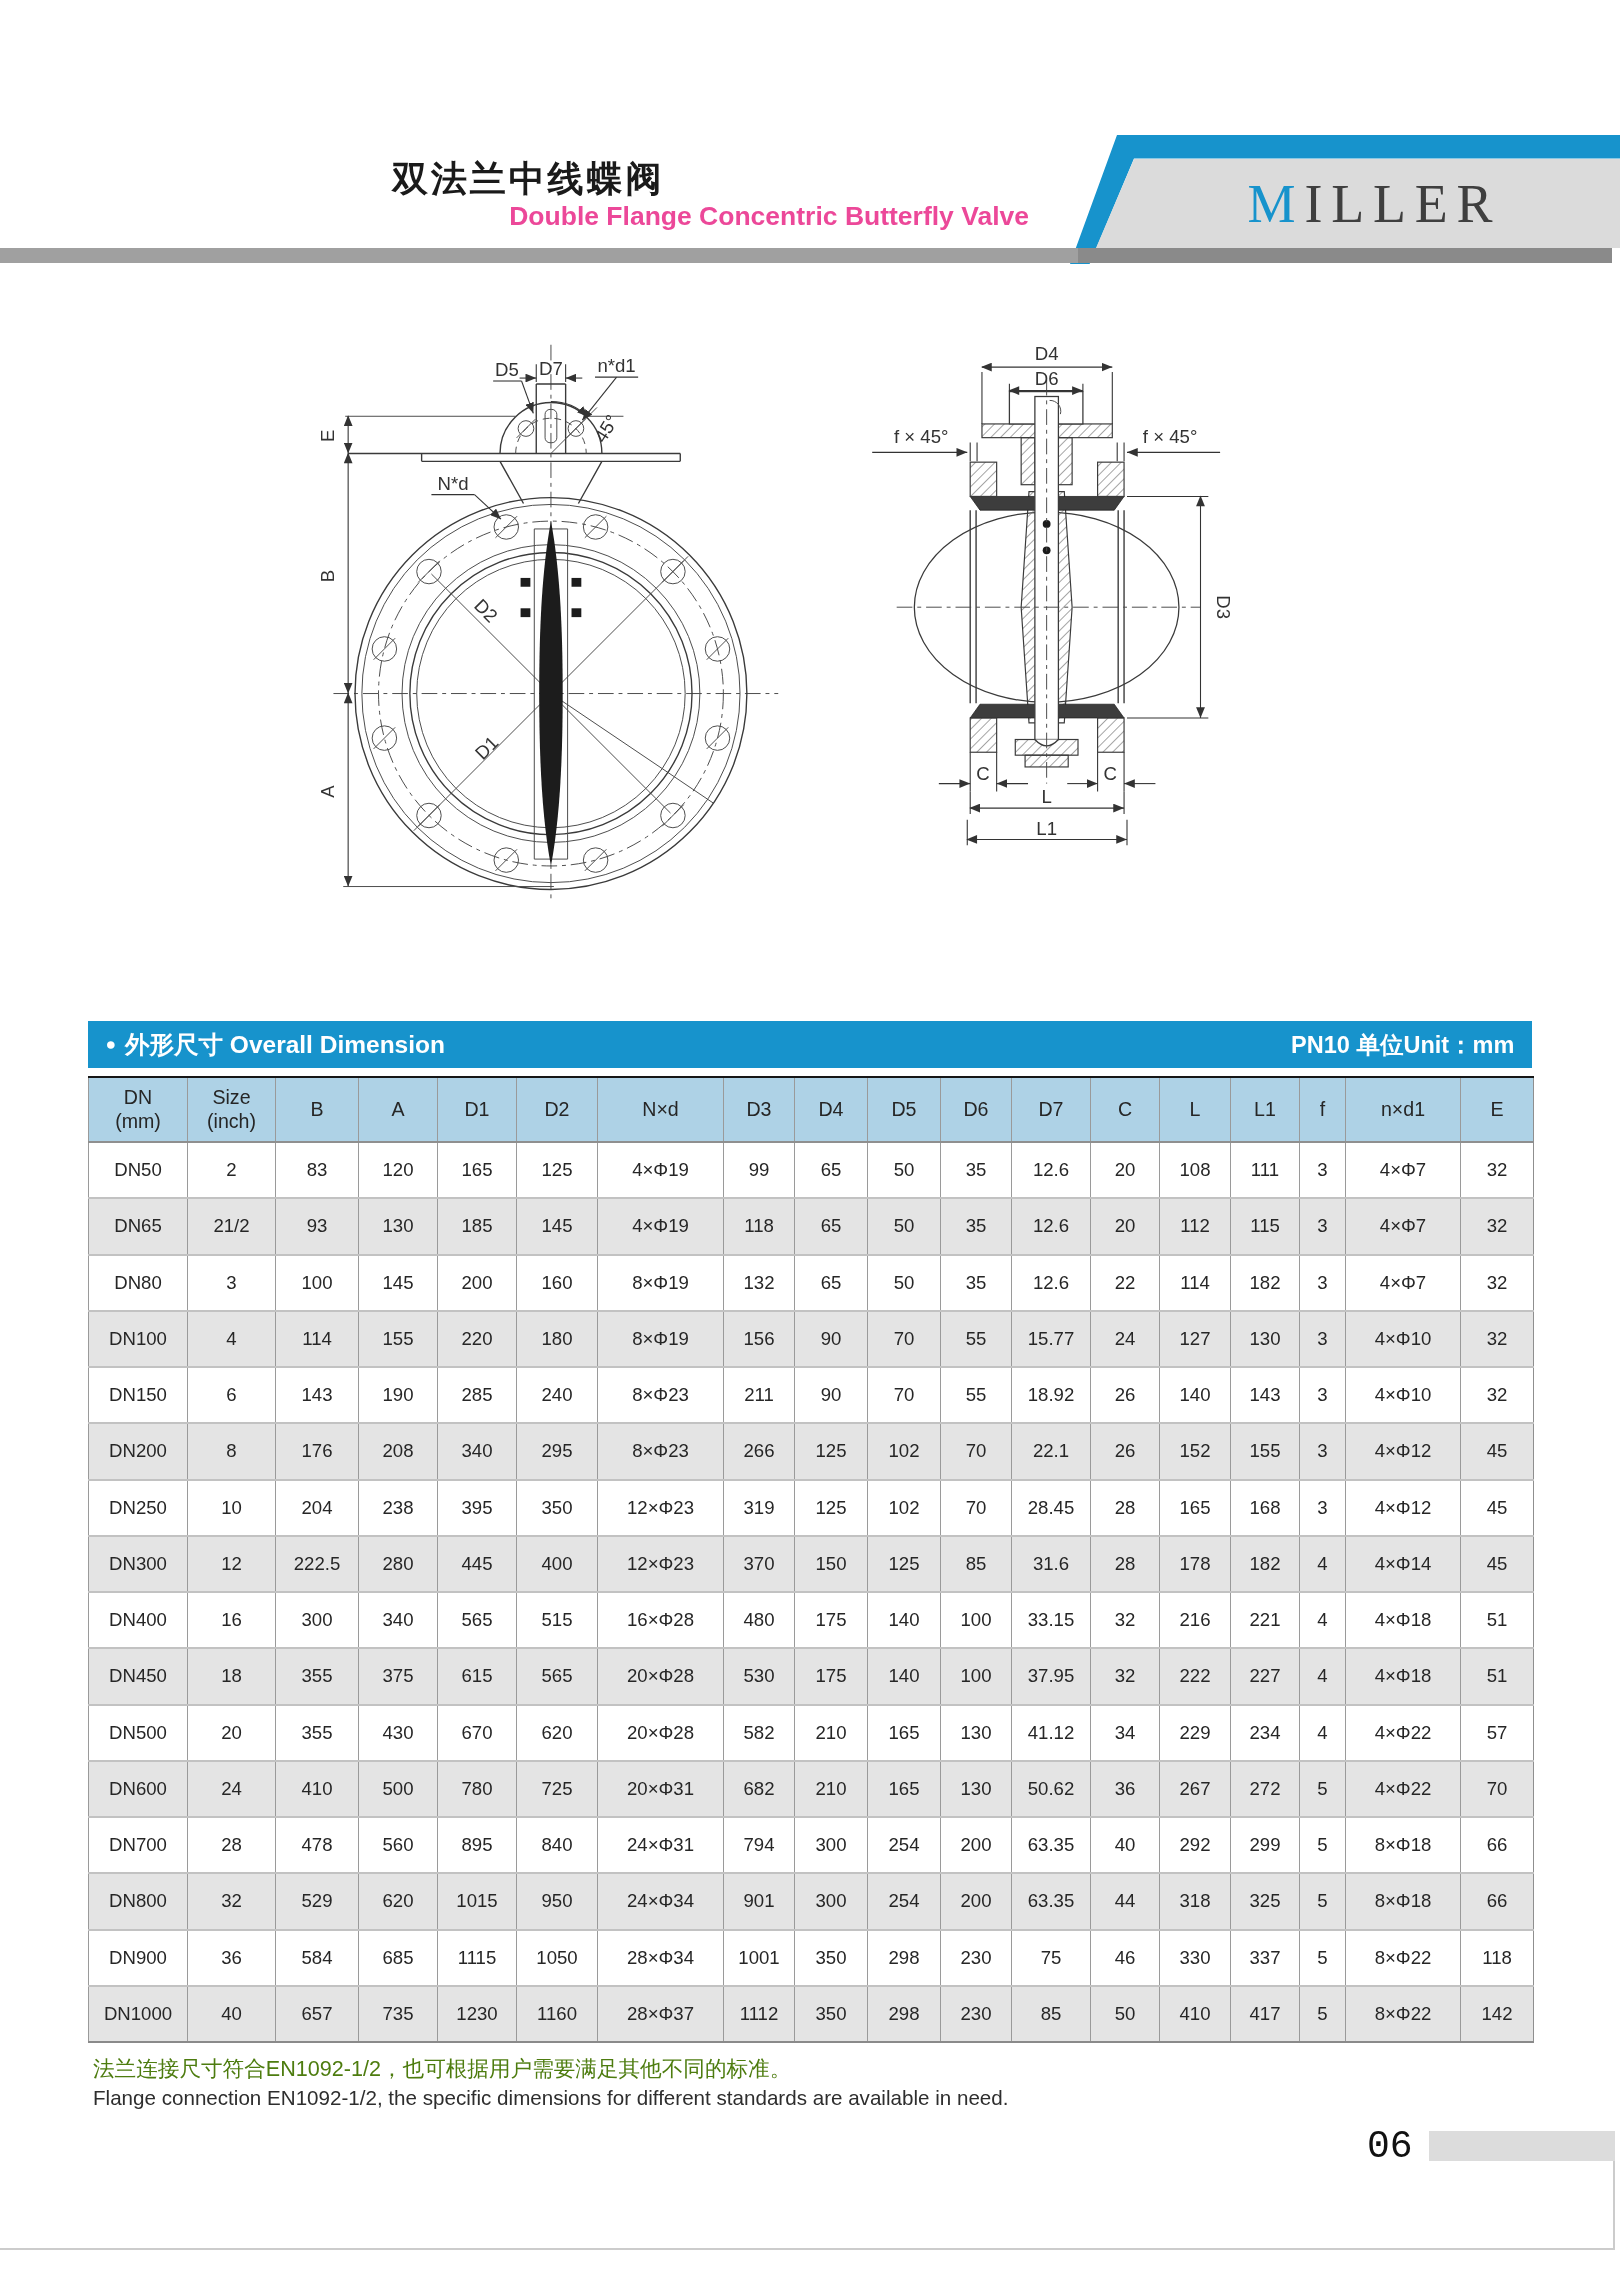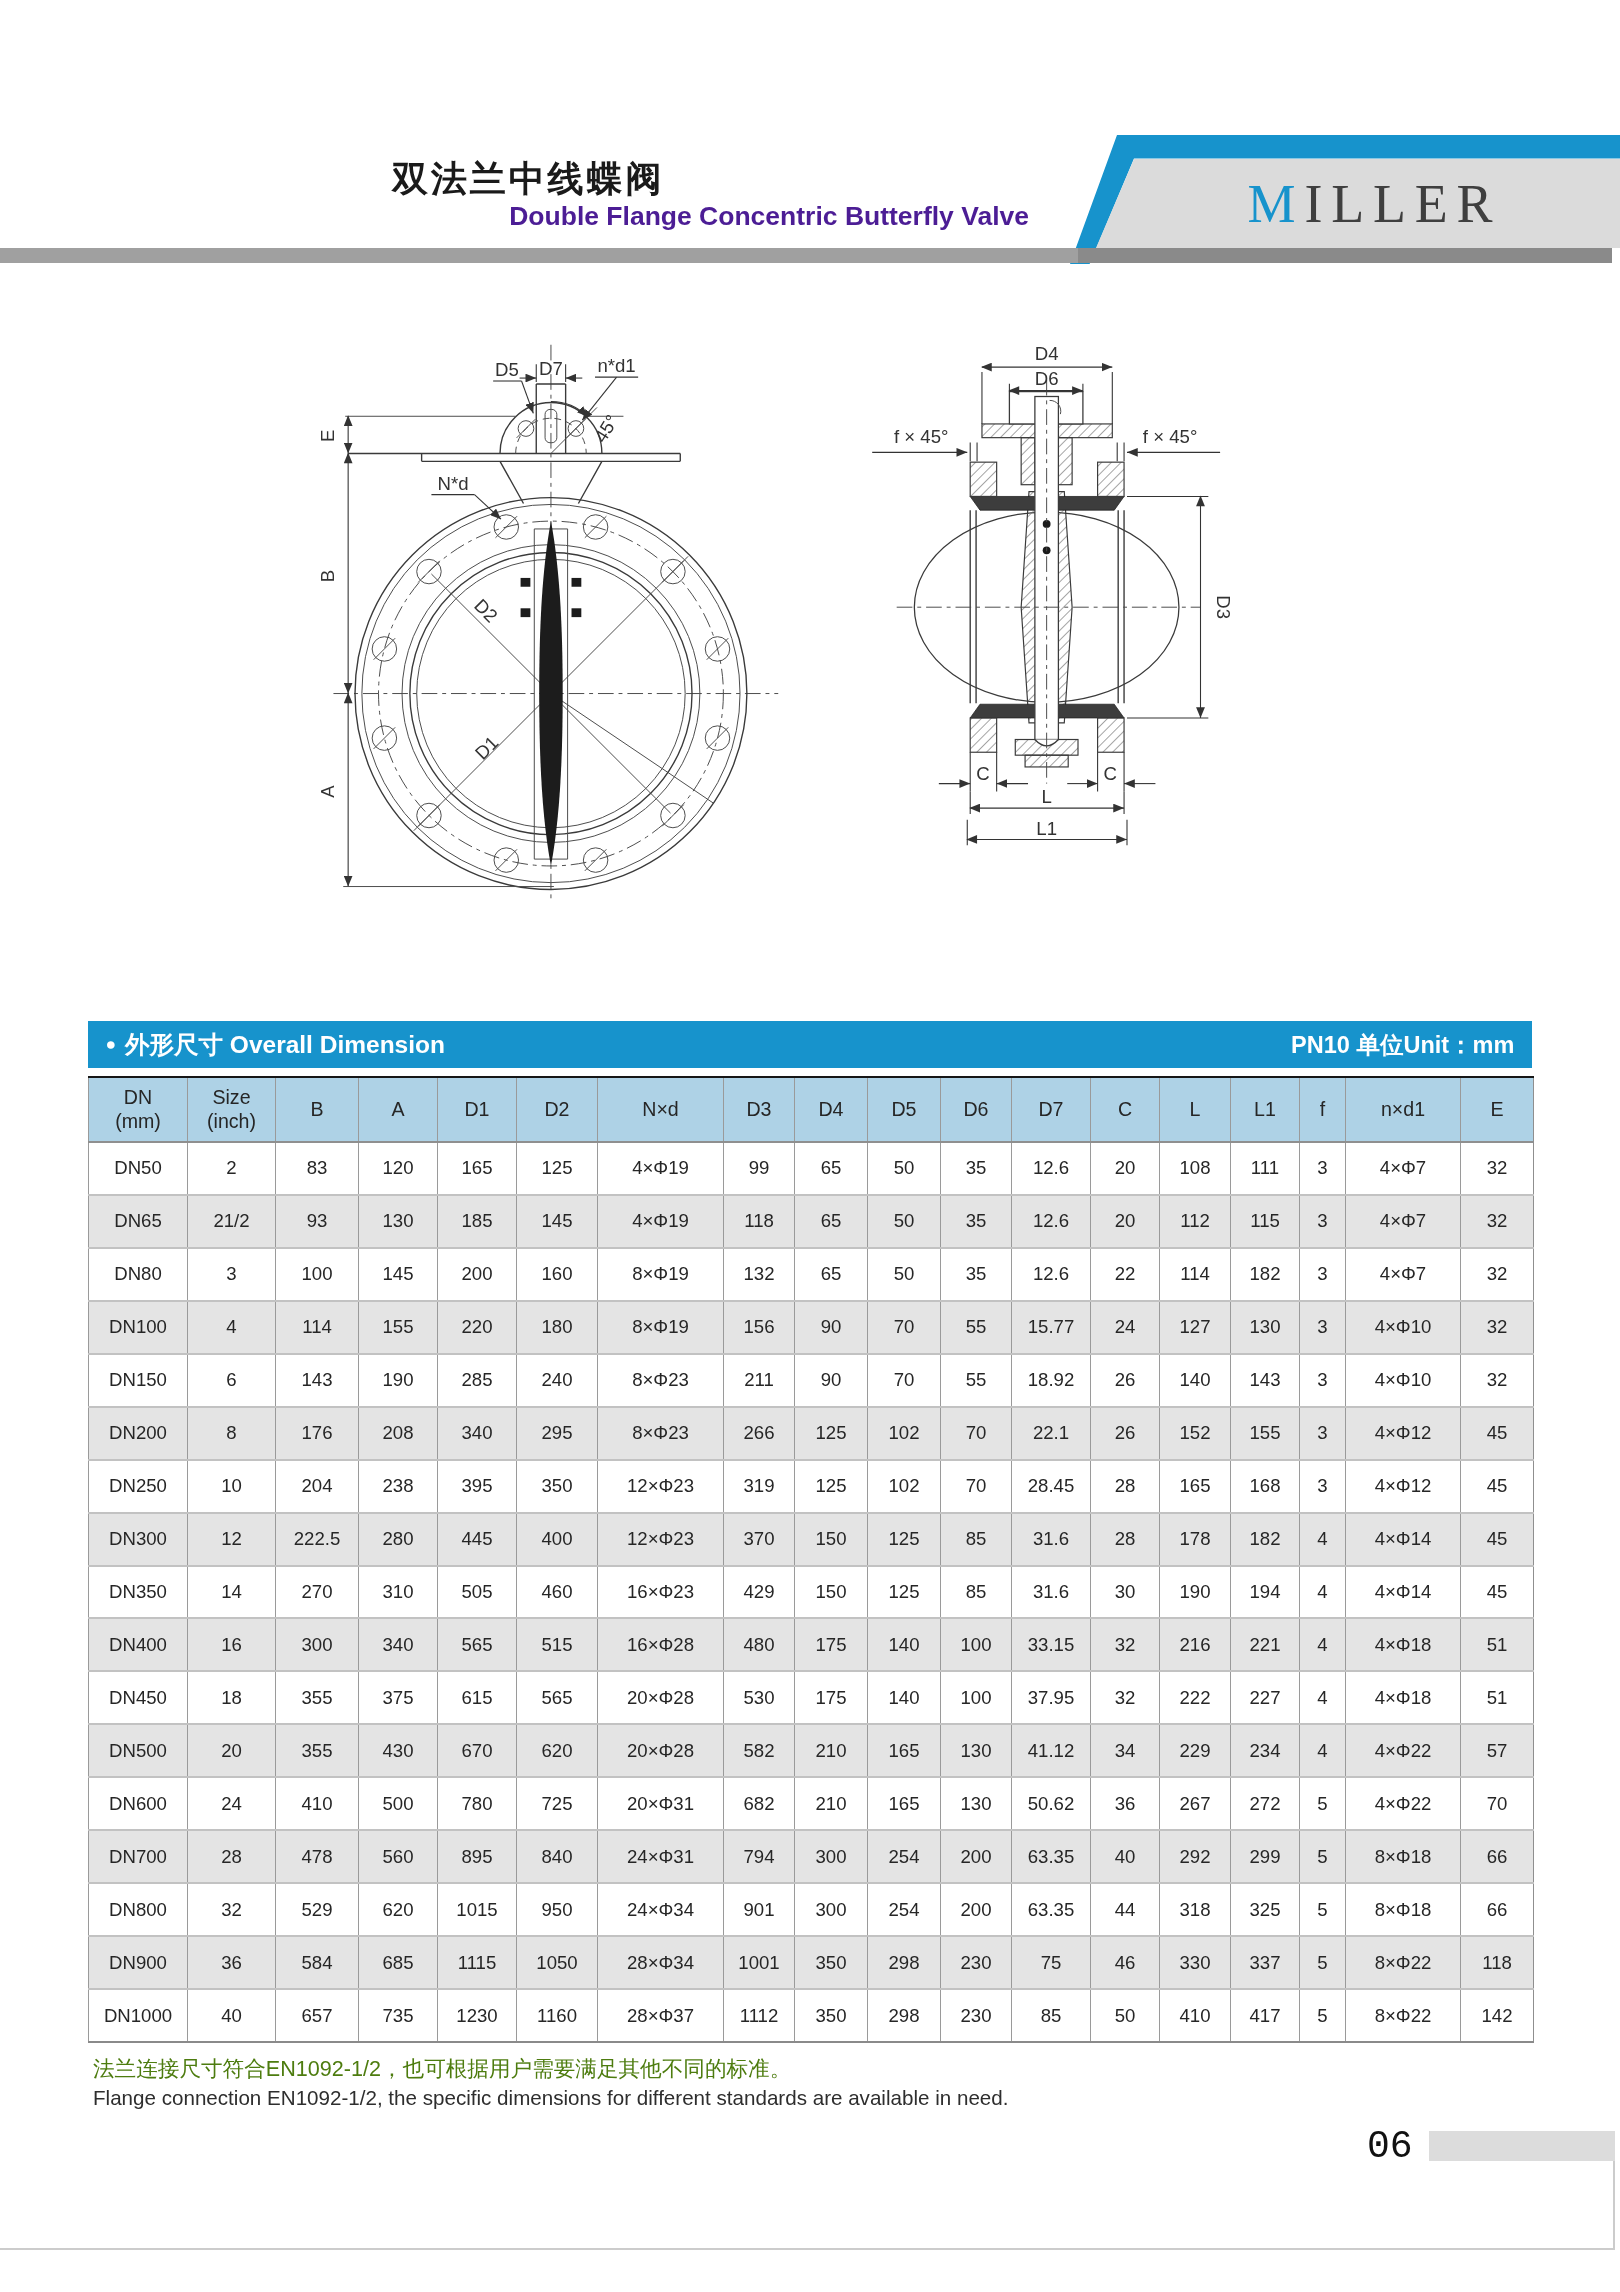--- a/index.html
+++ b/index.html
@@ -3,21 +3,21 @@
 <meta charset="utf-8">
 <style>
   html,body{margin:0;padding:0;background:#fff;}
   .page{position:relative;width:1620px;height:2293px;background:#ffffff;
         font-family:"Liberation Sans",sans-serif;overflow:hidden;}
 
   
   .title-zh{position:absolute;left:392px;top:155px;width:637px;text-align:left;
             font-size:36px;font-weight:bold;color:#1a1a1a;letter-spacing:2.9px;}
   .title-en{position:absolute;left:294px;top:201px;width:735px;text-align:right;
-            font-size:26.5px;font-weight:bold;color:#4c1d95;}
+            font-size:26.5px;font-weight:bold;color:#ec4899;}
   .brand-slash{position:absolute;left:1070px;top:135px;width:550px;height:129px;
             background:#1793cc;
             clip-path:polygon(47px 0,550px 0,550px 23.5px,64px 23.5px,19.6px 129px,0 129px);}
   .brand-box{position:absolute;left:1096px;top:159px;width:524px;height:89px;background:#dbdbdb;
             clip-path:polygon(38px 0,524px 0,524px 89px,0 89px);
             display:flex;align-items:center;justify-content:center;
             padding-left:33px;box-sizing:border-box;}
   .brand-text{font-family:"Liberation Serif",serif;font-size:54px;letter-spacing:8.8px;color:#3f3f3f;}
   .brand-text .m{color:#1793cc;}
   .header-bar{position:absolute;left:0;top:248px;width:1612px;height:14.7px;background:#a0a0a0;}
@@ -502,40 +502,20 @@
             <td>85</td>
             <td>31.6</td>
             <td>28</td>
             <td>178</td>
             <td>182</td>
             <td>4</td>
             <td>4×Φ14</td>
             <td>45</td>
           </tr>
           <tr>
-            <td>DN350</td>
-            <td>14</td>
-            <td>270</td>
-            <td>310</td>
-            <td>505</td>
-            <td>460</td>
-            <td>16×Φ23</td>
-            <td>429</td>
-            <td>150</td>
-            <td>125</td>
-            <td>85</td>
-            <td>31.6</td>
-            <td>30</td>
-            <td>190</td>
-            <td>194</td>
-            <td>4</td>
-            <td>4×Φ14</td>
-            <td>45</td>
-          </tr>
-          <tr>
             <td>DN400</td>
             <td>16</td>
             <td>300</td>
             <td>340</td>
             <td>565</td>
             <td>515</td>
             <td>16×Φ28</td>
             <td>480</td>
             <td>175</td>
             <td>140</td>

